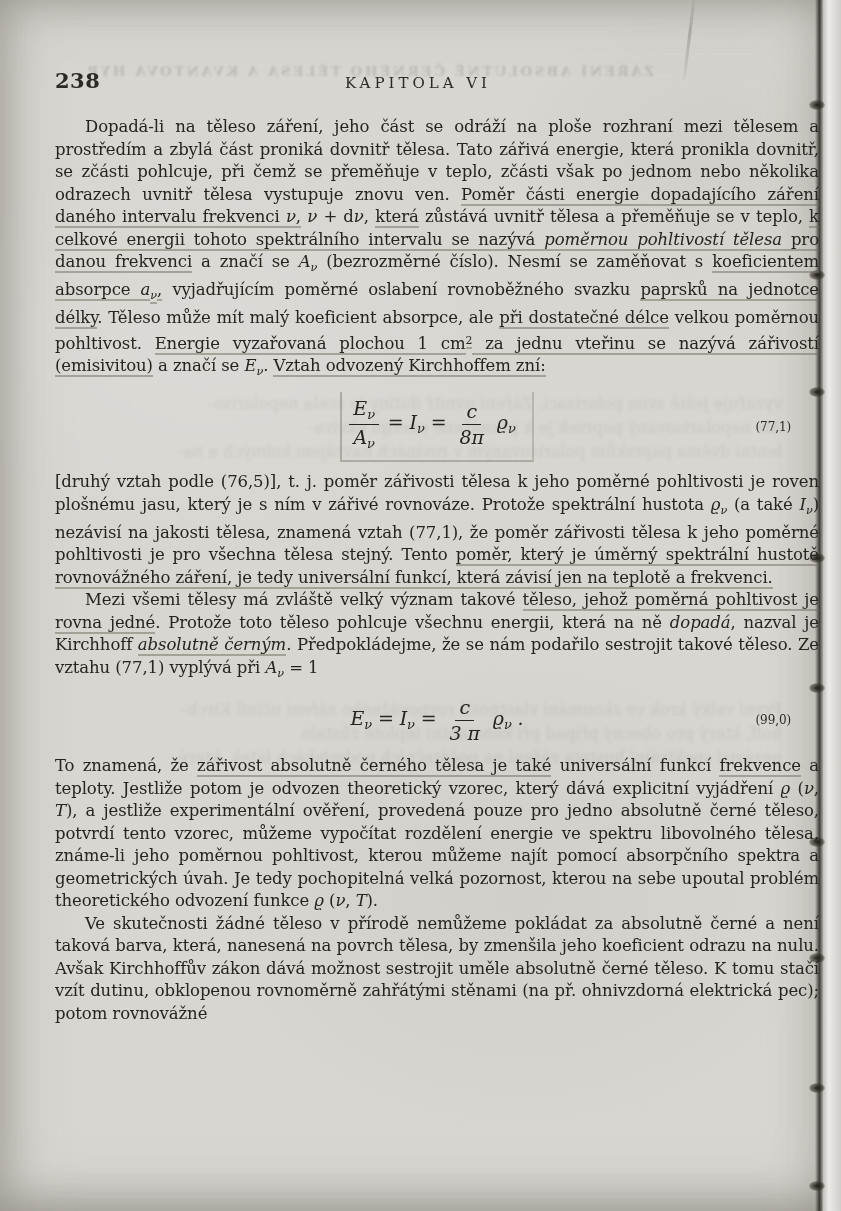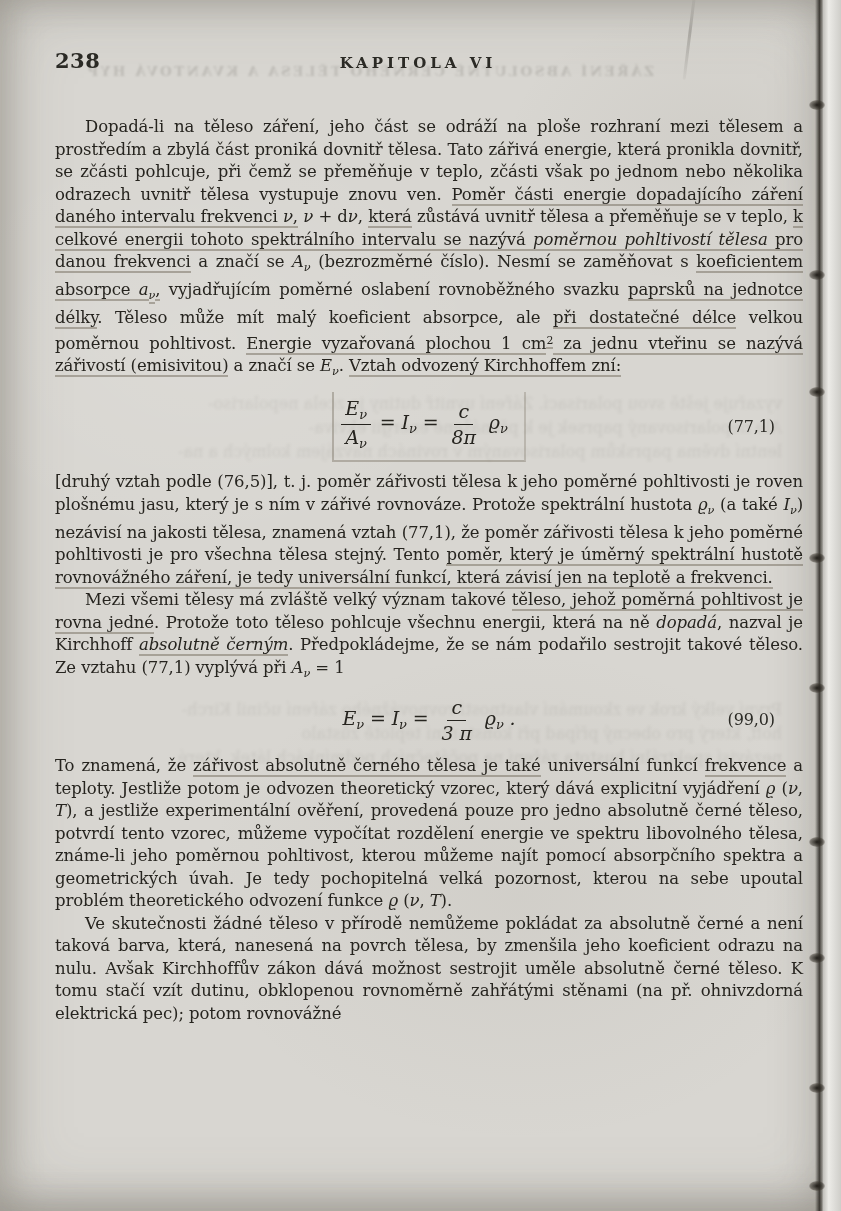--- a/index.html
+++ b/index.html
@@ -35,42 +35,42 @@
     position:absolute;left:809px;width:16px;height:10px;z-index:5;border-radius:50%;
     background:radial-gradient(ellipse at center, rgba(28,25,20,.95), rgba(52,47,39,.5) 58%, transparent 78%);
     filter:blur(.4px);
   }
   .scratch{
     position:absolute;left:688px;top:-8px;width:3px;height:88px;z-index:2;
     background:linear-gradient(to bottom, rgba(60,56,50,0), rgba(60,56,50,.26) 45%, rgba(60,56,50,.04));
     transform:rotate(7deg);border-radius:3px;
   }
   .header{
-    position:absolute;top:48px;left:55px;right:60px;z-index:6;
+    position:absolute;top:68px;left:55px;right:60px;z-index:6;
     display:grid;grid-template-columns:1fr auto 1fr;align-items:baseline;
     color:#2b2a25;
   }
   .page-num{font-size:21px;font-weight:bold;justify-self:start;letter-spacing:.5px;}
-  .chap{font-size:15px;font-weight:bold;letter-spacing:4px;justify-self:center;}
+  .chap{font-size:15px;font-weight:normal;letter-spacing:4px;justify-self:center;}
   .ghost{
     position:absolute;z-index:1;pointer-events:none;transform:scaleX(-1);
     color:rgba(78,74,67,.55);text-align:center;
   }
   .ghost-header{
     top:63px;left:88px;width:566px;font-size:13.5px;font-weight:bold;
     letter-spacing:2.5px;opacity:.34;filter:blur(1px);white-space:nowrap;overflow:hidden;
   }
   .ghost-block{
     left:58px;width:724px;font-size:16px;line-height:24px;opacity:.20;filter:blur(1.4px);
     text-align:left;
   }
   #ghost1{top:392px;}
   #ghost2{top:698px;}
   .content{
-    position:absolute;top:116px;left:55px;right:38px;z-index:6;
+    position:absolute;top:116px;left:55px;right:22px;z-index:6;
     font-size:16.5px;line-height:22.5px;color:#26241f;
     text-align:justify;letter-spacing:-.1px;
   }
   .para{margin:0;}
   .para.indent{text-indent:30px;}
   .r-i{font-style:italic;}
   .r-u{border-bottom:2px solid rgba(116,108,93,.5);}
   .r-sub{font-size:68%;vertical-align:-.32em;}
   .r-sup{font-size:66%;vertical-align:.45em;}
   .formula-row{
@@ -83,21 +83,21 @@
     border-left:2px solid rgba(116,108,93,.4);
     border-bottom:2px solid rgba(116,108,93,.4);
     border-right:2px solid rgba(116,108,93,.3);
     padding:5px 16px 9px 4px;
   }
   .frac{display:inline-flex;flex-direction:column;align-items:center;vertical-align:middle;margin:0 3px;line-height:1.2;}
   .f-top{display:block;padding:0 4px 1px;border-bottom:1.5px solid #26241f;}
   .f-bot{display:block;padding:1px 4px 0;}
   .f-num{
     position:absolute;right:28px;top:50%;transform:translateY(-50%);
-    font-size:16px;font-style:normal;color:#2b2a25;
+    font-size:12px;font-style:normal;color:#2b2a25;
   }
 </style>
 </head>
 <body>
 
 <div class="page">
   <div class="scratch"></div>
 
   <div class="ghost ghost-header">ZÁŘENÍ ABSOLUTNĚ ČERNÉHO TĚLESA A KVANTOVÁ HYPOTHESA</div>
   <div class="ghost ghost-block" id="ghost1">

